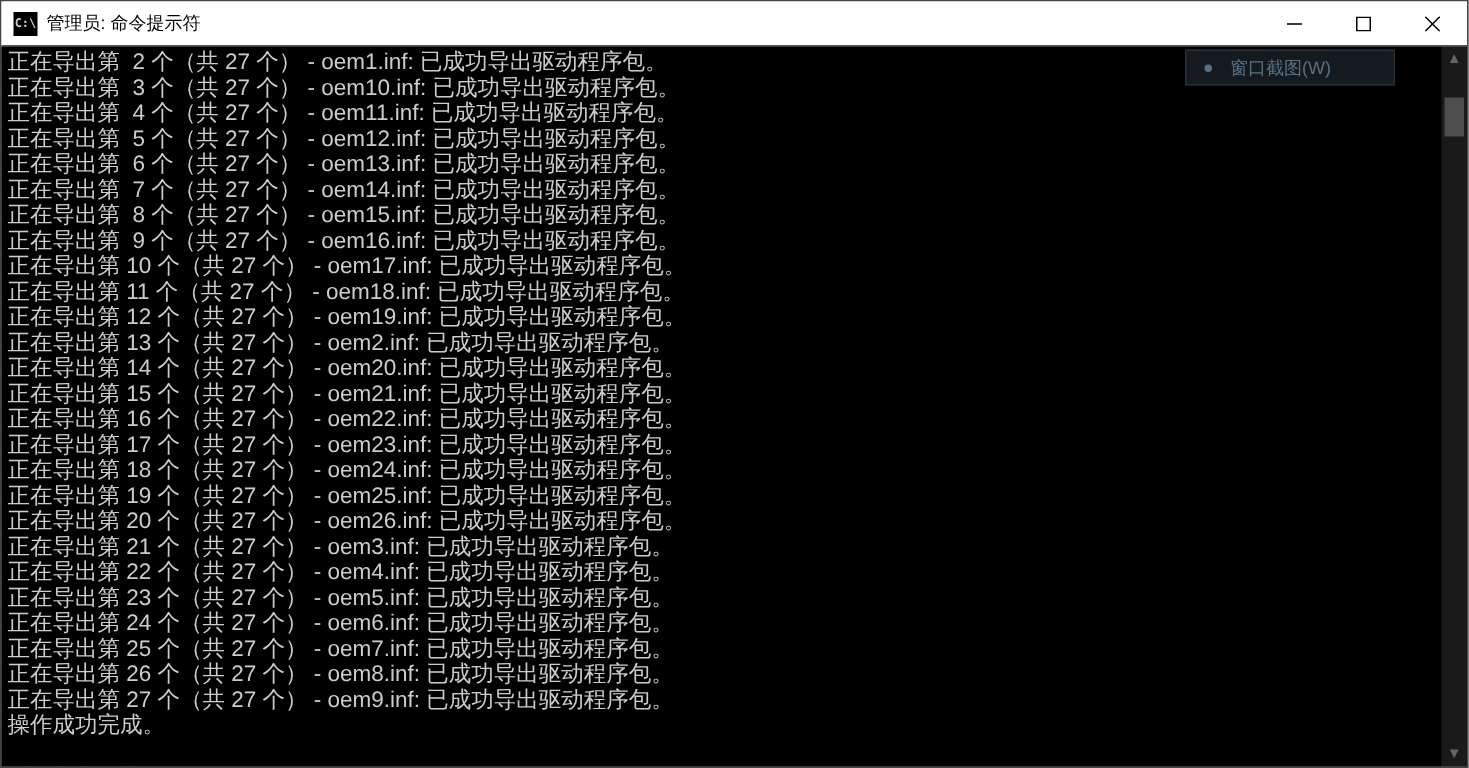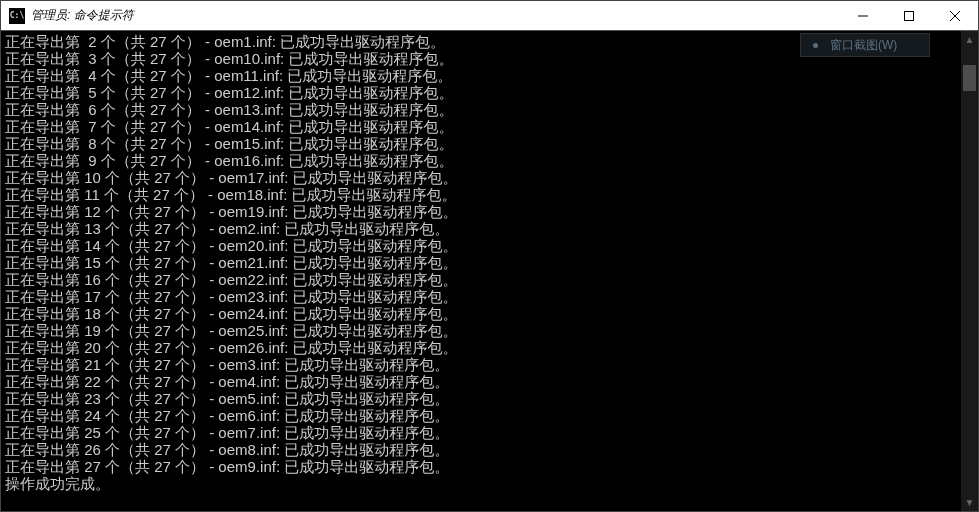--- a/index.html
+++ b/index.html
@@ -10,21 +10,21 @@
   }
   .titlebar {
     height: 30px; background: #fff; display: flex; align-items: center;
     border-bottom: 1px solid #555; flex-shrink: 0;
   }
   .titlebar-icon {
     width: 16px; height: 16px; margin-left: 8px; margin-right: 6px;
     background: #000; display:inline-flex; align-items:center; justify-content:center;
     font-size: 8px; color:#ccc; font-family: Consolas, monospace; font-weight:bold;
   }
-  .titlebar-text { font-size: 12px; color: #000; flex: 1; font-style: italic; }
+  .titlebar-text { font-size: 12px; color: #000; flex: 1; }
   .titlebar-controls { display: flex; height: 100%; }
   .tb-btn {
     width: 46px; height: 100%; display: flex; align-items: center; justify-content: center;
     font-size: 12px; color: #000; cursor: default;
   }
   .tb-btn svg { width: 10px; height: 10px; }
   .client {
     flex: 1; display: flex; background: #000; position: relative; overflow: hidden;
   }
   .console {
@@ -41,21 +41,21 @@
     width: 17px; height: 17px; display:flex; align-items:center; justify-content:center;
     color:#666; font-size:10px; position:absolute; left:0;
   }
   .scroll-arrow-up { top:0; }
   .scroll-arrow-down { bottom:0; }
   .scroll-thumb {
     position:absolute; left:2px; width:13px; top:34px; height:26px; background:#4d4d4d;
   }
   .overlay-btn {
     position:absolute; top: 2px; right: 48px;
-    width: 130px; height: 24px; background: rgba(25,30,35,0.85);
+    width: 140px; height: 24px; background: rgba(25,30,35,0.85);
     border:1px solid #2a2f33; display:flex; align-items:center;
     color:#5a7080; font-size:12px; padding-left:12px;
   }
   .overlay-dot { width:5px;height:5px;border-radius:50%;background:#5a7080;margin-right:12px;}
 </style>
 </head>
 <body>
 
 <div class="window">
   <div class="titlebar">

